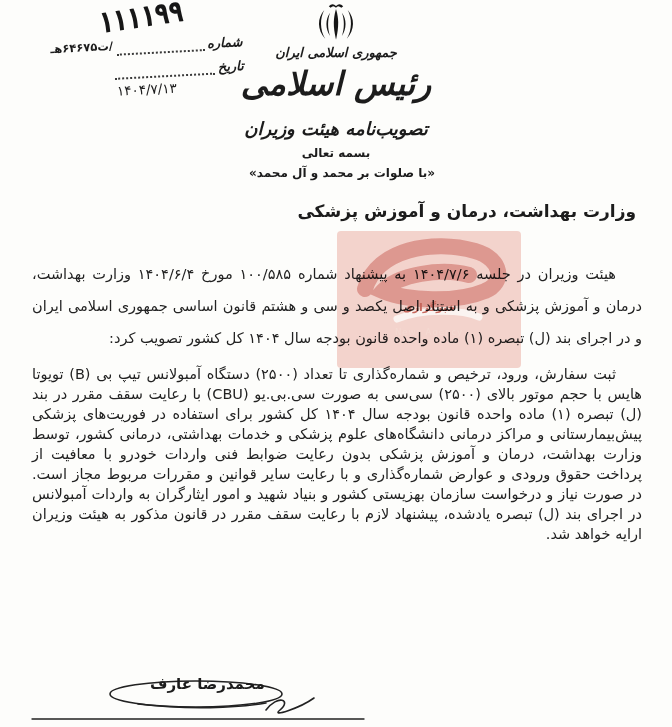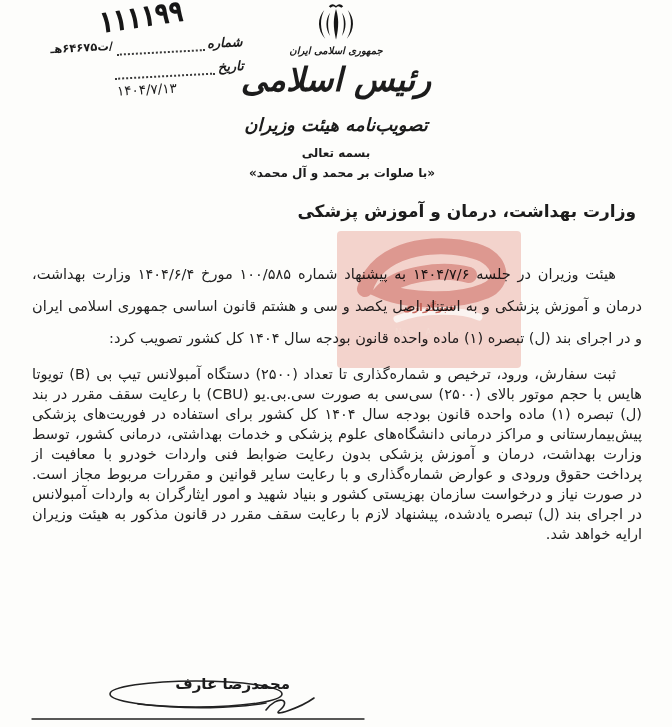--- a/index.html
+++ b/index.html
@@ -43,21 +43,21 @@
     position:absolute;right:68px;top:76px;
     font-size:13.5px;letter-spacing:2px;
   }
 
   
   .letterhead{
     position:absolute;left:50%;top:2px;transform:translateX(-50%);
     width:300px;text-align:center;
   }
   .emblem{display:block;margin:0 auto;}
-  .country{font-size:10px;font-weight:bold;font-style:italic;margin-top:1px;}
+  .country{font-size:13px;font-weight:bold;font-style:italic;margin-top:1px;}
   .office-title{font-size:33px;font-weight:bold;font-style:italic;line-height:1.35;margin-top:2px;}
   .doc-type{font-size:18px;font-weight:bold;font-style:italic;margin-top:11px;}
 
   
   .bismillah{position:absolute;left:0;right:0;top:146px;text-align:center;font-size:12px;font-weight:bold;}
   .salawat{position:absolute;left:0;right:0;top:166px;text-align:center;font-size:12px;font-weight:bold;padding-left:12px;}
 
   
   .addressee{
     position:absolute;right:36px;top:201px;
@@ -67,21 +67,21 @@
     position:absolute;right:30px;left:32px;
     direction:rtl;text-align:justify;text-justify:inter-word;
     font-size:14.5px;color:#222;margin-top:16px;
   }
   .para1{top:242px;line-height:32px;text-indent:26px;}
   .para2{top:348px;line-height:20px;text-indent:26px;}
 
   
   .sig-svg{position:absolute;left:28px;top:670px;}
   .sig-name{
-    position:absolute;left:150px;top:675px;width:140px;text-align:right;
+    position:absolute;left:150px;top:675px;width:140px;text-align:left;
     font-size:15px;font-weight:bold;direction:rtl;
   }
   .sig-title{
     position:absolute;left:100px;top:704px;width:190px;text-align:center;
     font-size:15px;font-weight:bold;direction:rtl;
   }
 
   
   .watermark{
     position:absolute;left:337px;top:231px;width:184px;height:137px;

